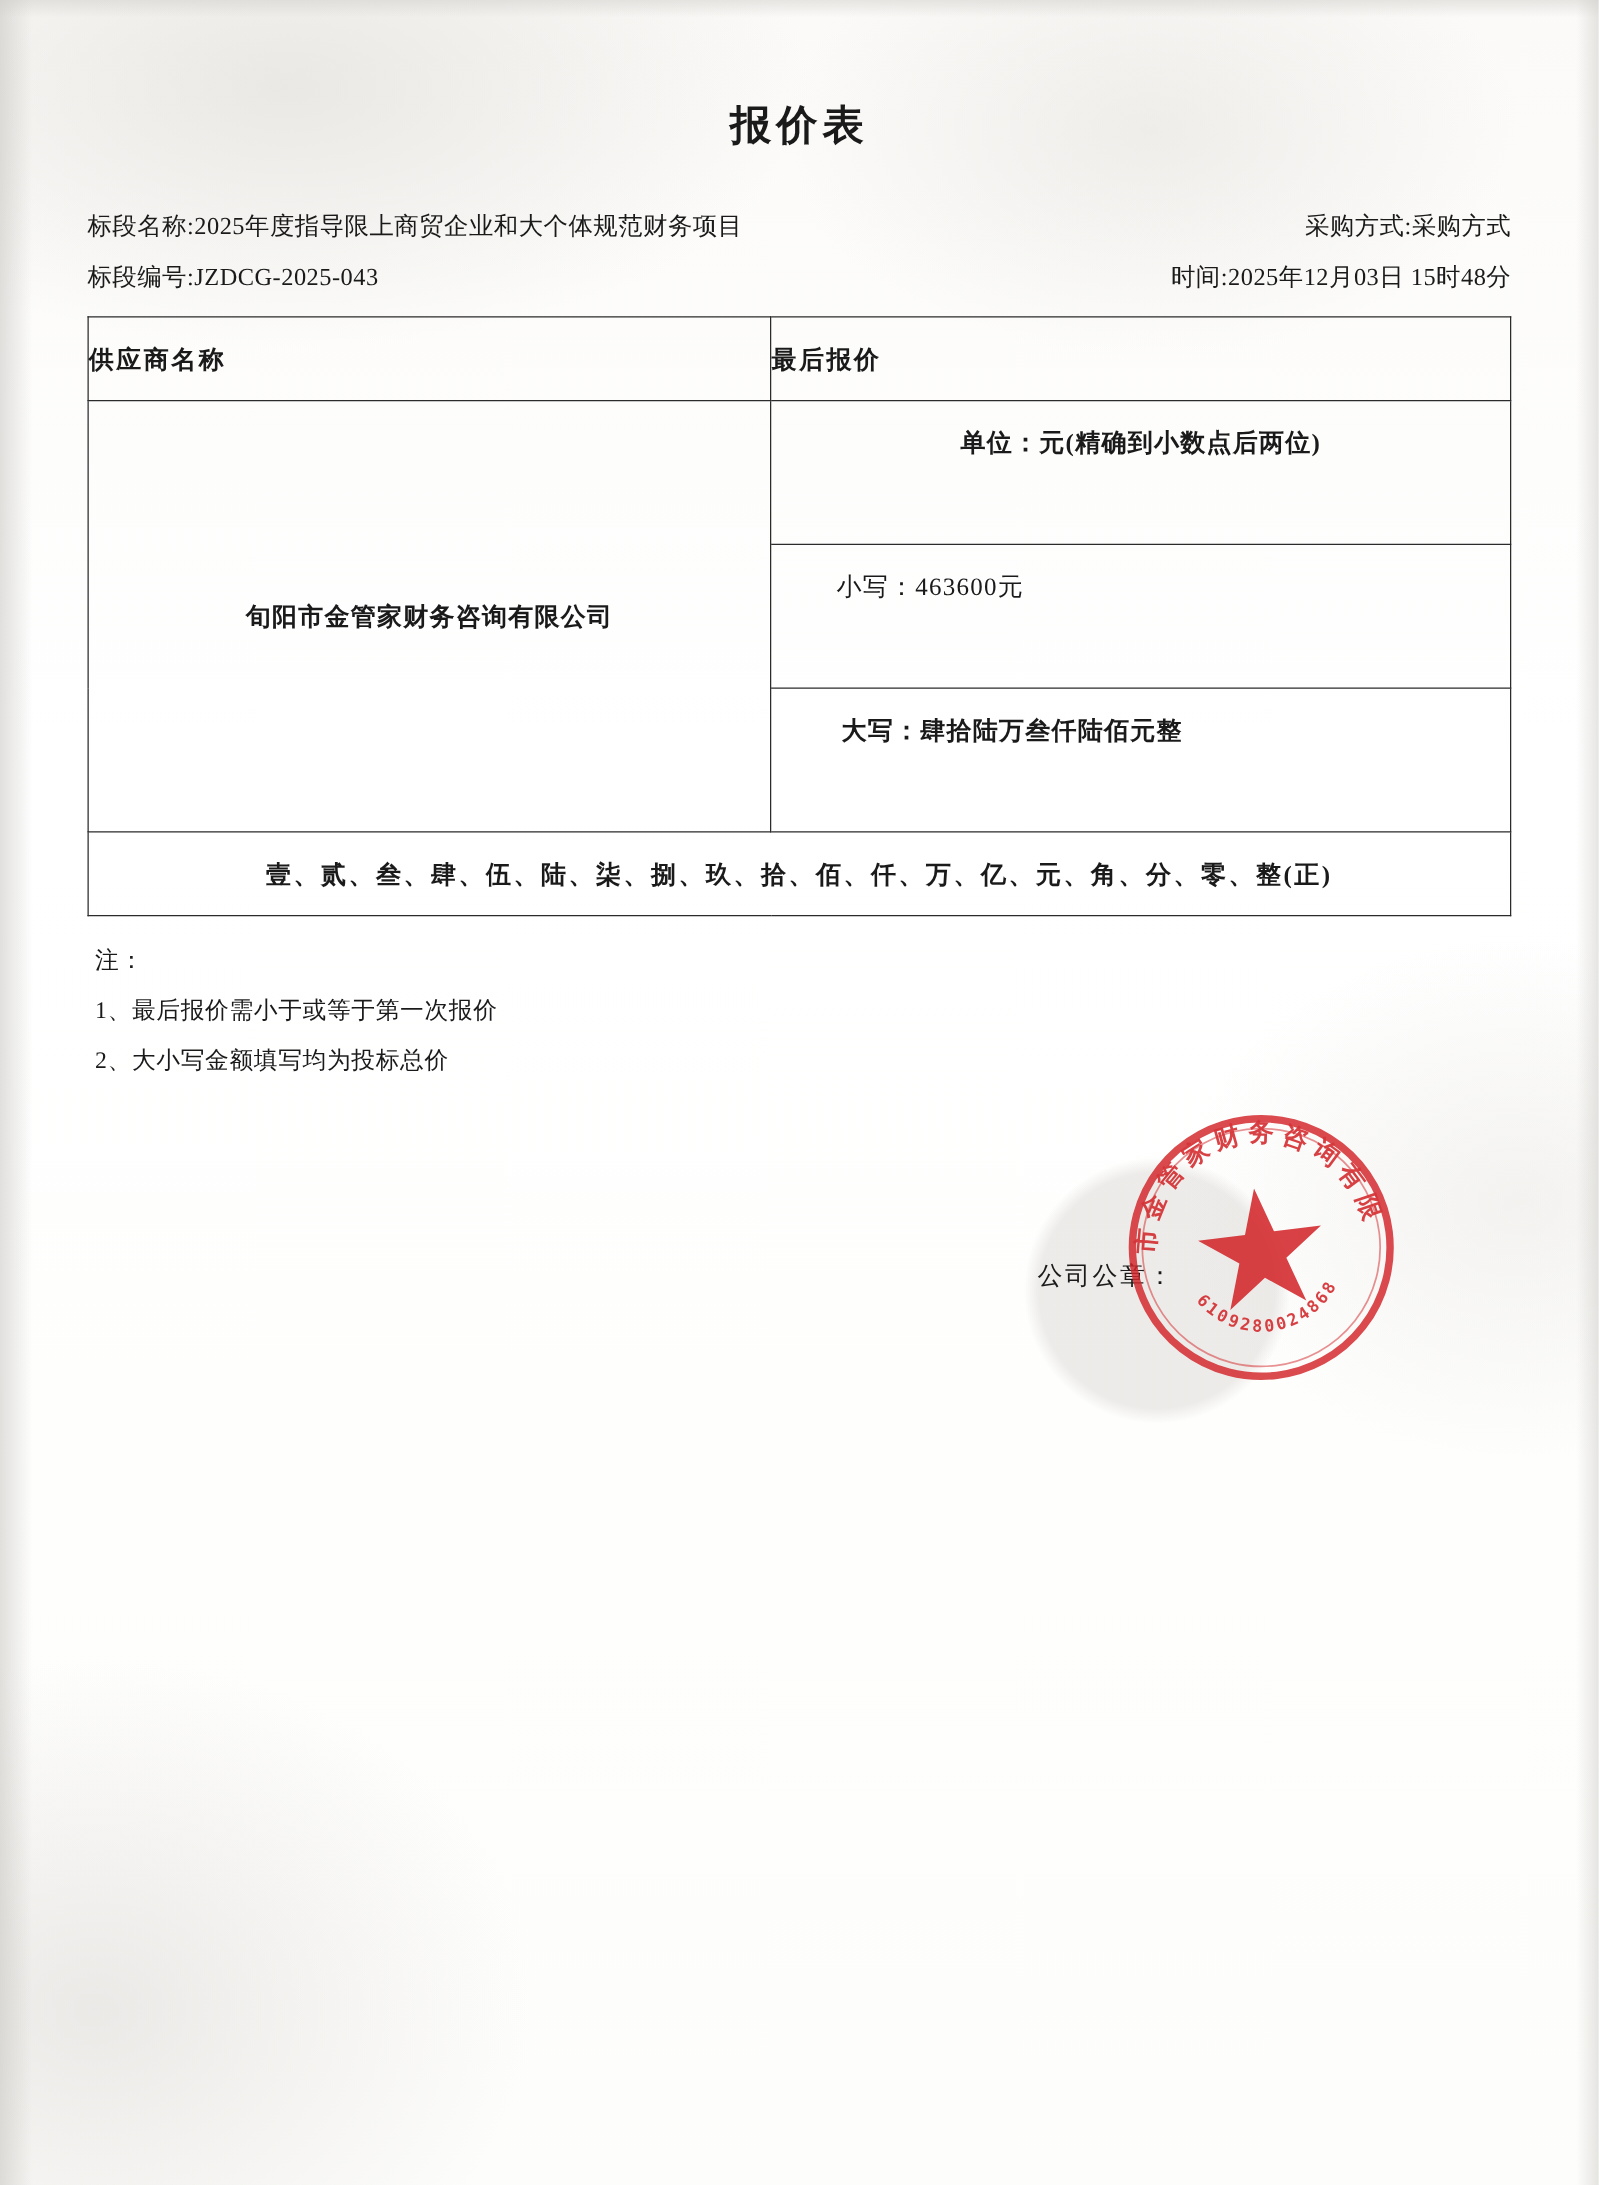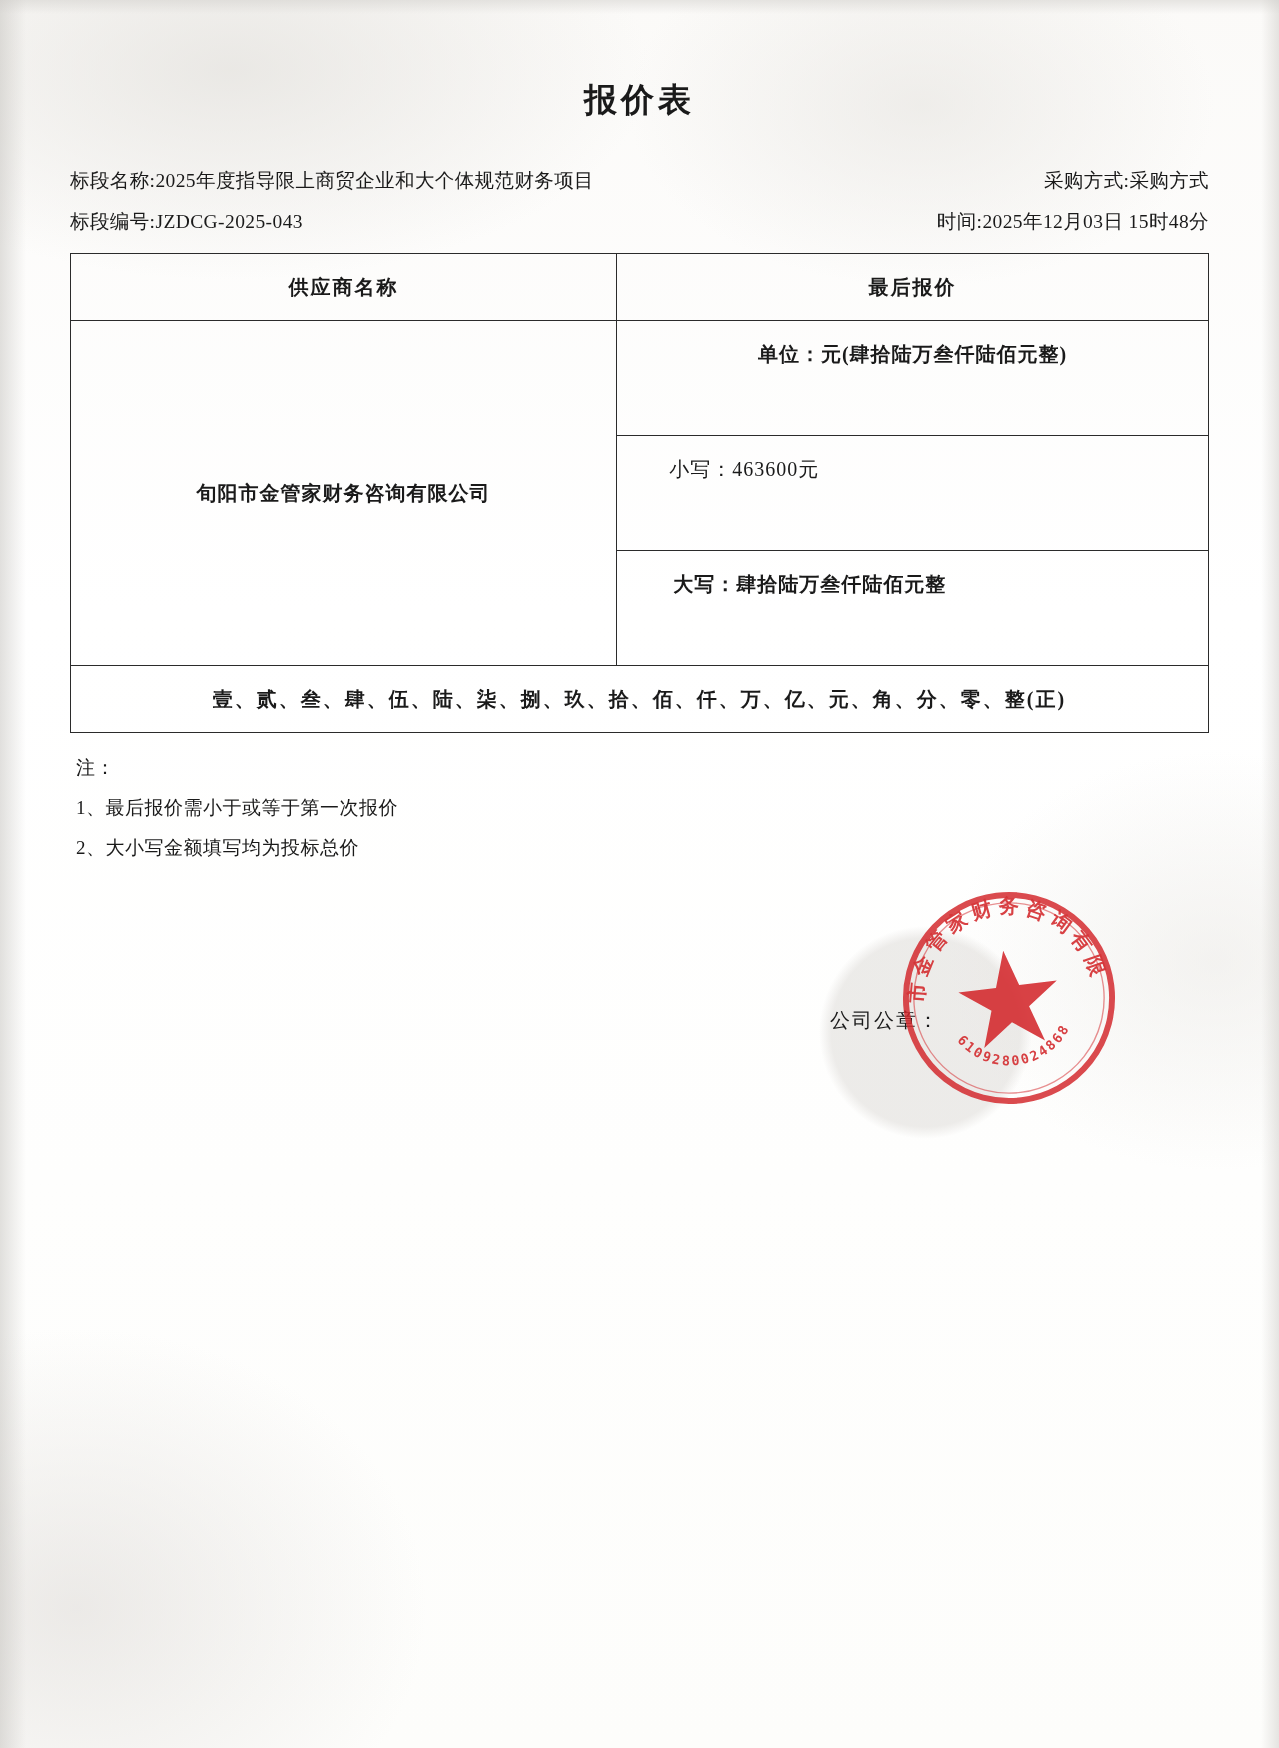--- a/index.html
+++ b/index.html
@@ -86,21 +86,20 @@
   }
   table.quote td {
     border: 1.5px solid #2b2b2b;
     padding: 0;
     vertical-align: middle;
   }
   .cell-pad {
     padding: 20px 24px;
   }
   .hdr {
-    text-align: center;
     font-size: 20px;
     font-weight: bold;
     letter-spacing: 2px;
     height: 66px;
   }
   .supplier-name {
     text-align: center;
     font-size: 20px;
     letter-spacing: 1px;
     font-weight: bold;
@@ -217,21 +216,21 @@
       <tbody>
         <tr>
           <td class="hdr">供应商名称</td>
           <td class="hdr">最后报价</td>
         </tr>
         <tr>
           <td rowspan="3">
             <div class="cell-pad supplier-name">旬阳市金管家财务咨询有限公司</div>
           </td>
           <td>
-            <div class="cell-pad price-line unit">单位：元(肆拾陆万叁仟陆佰元整)</div>
+            <div class="cell-pad price-line unit">单位：元(精确到小数点后两位)</div>
           </td>
         </tr>
         <tr>
           <td>
             <div class="cell-pad price-line small-amt">
               <span>小写：</span><span>463600元</span>
             </div>
           </td>
         </tr>
         <tr>

